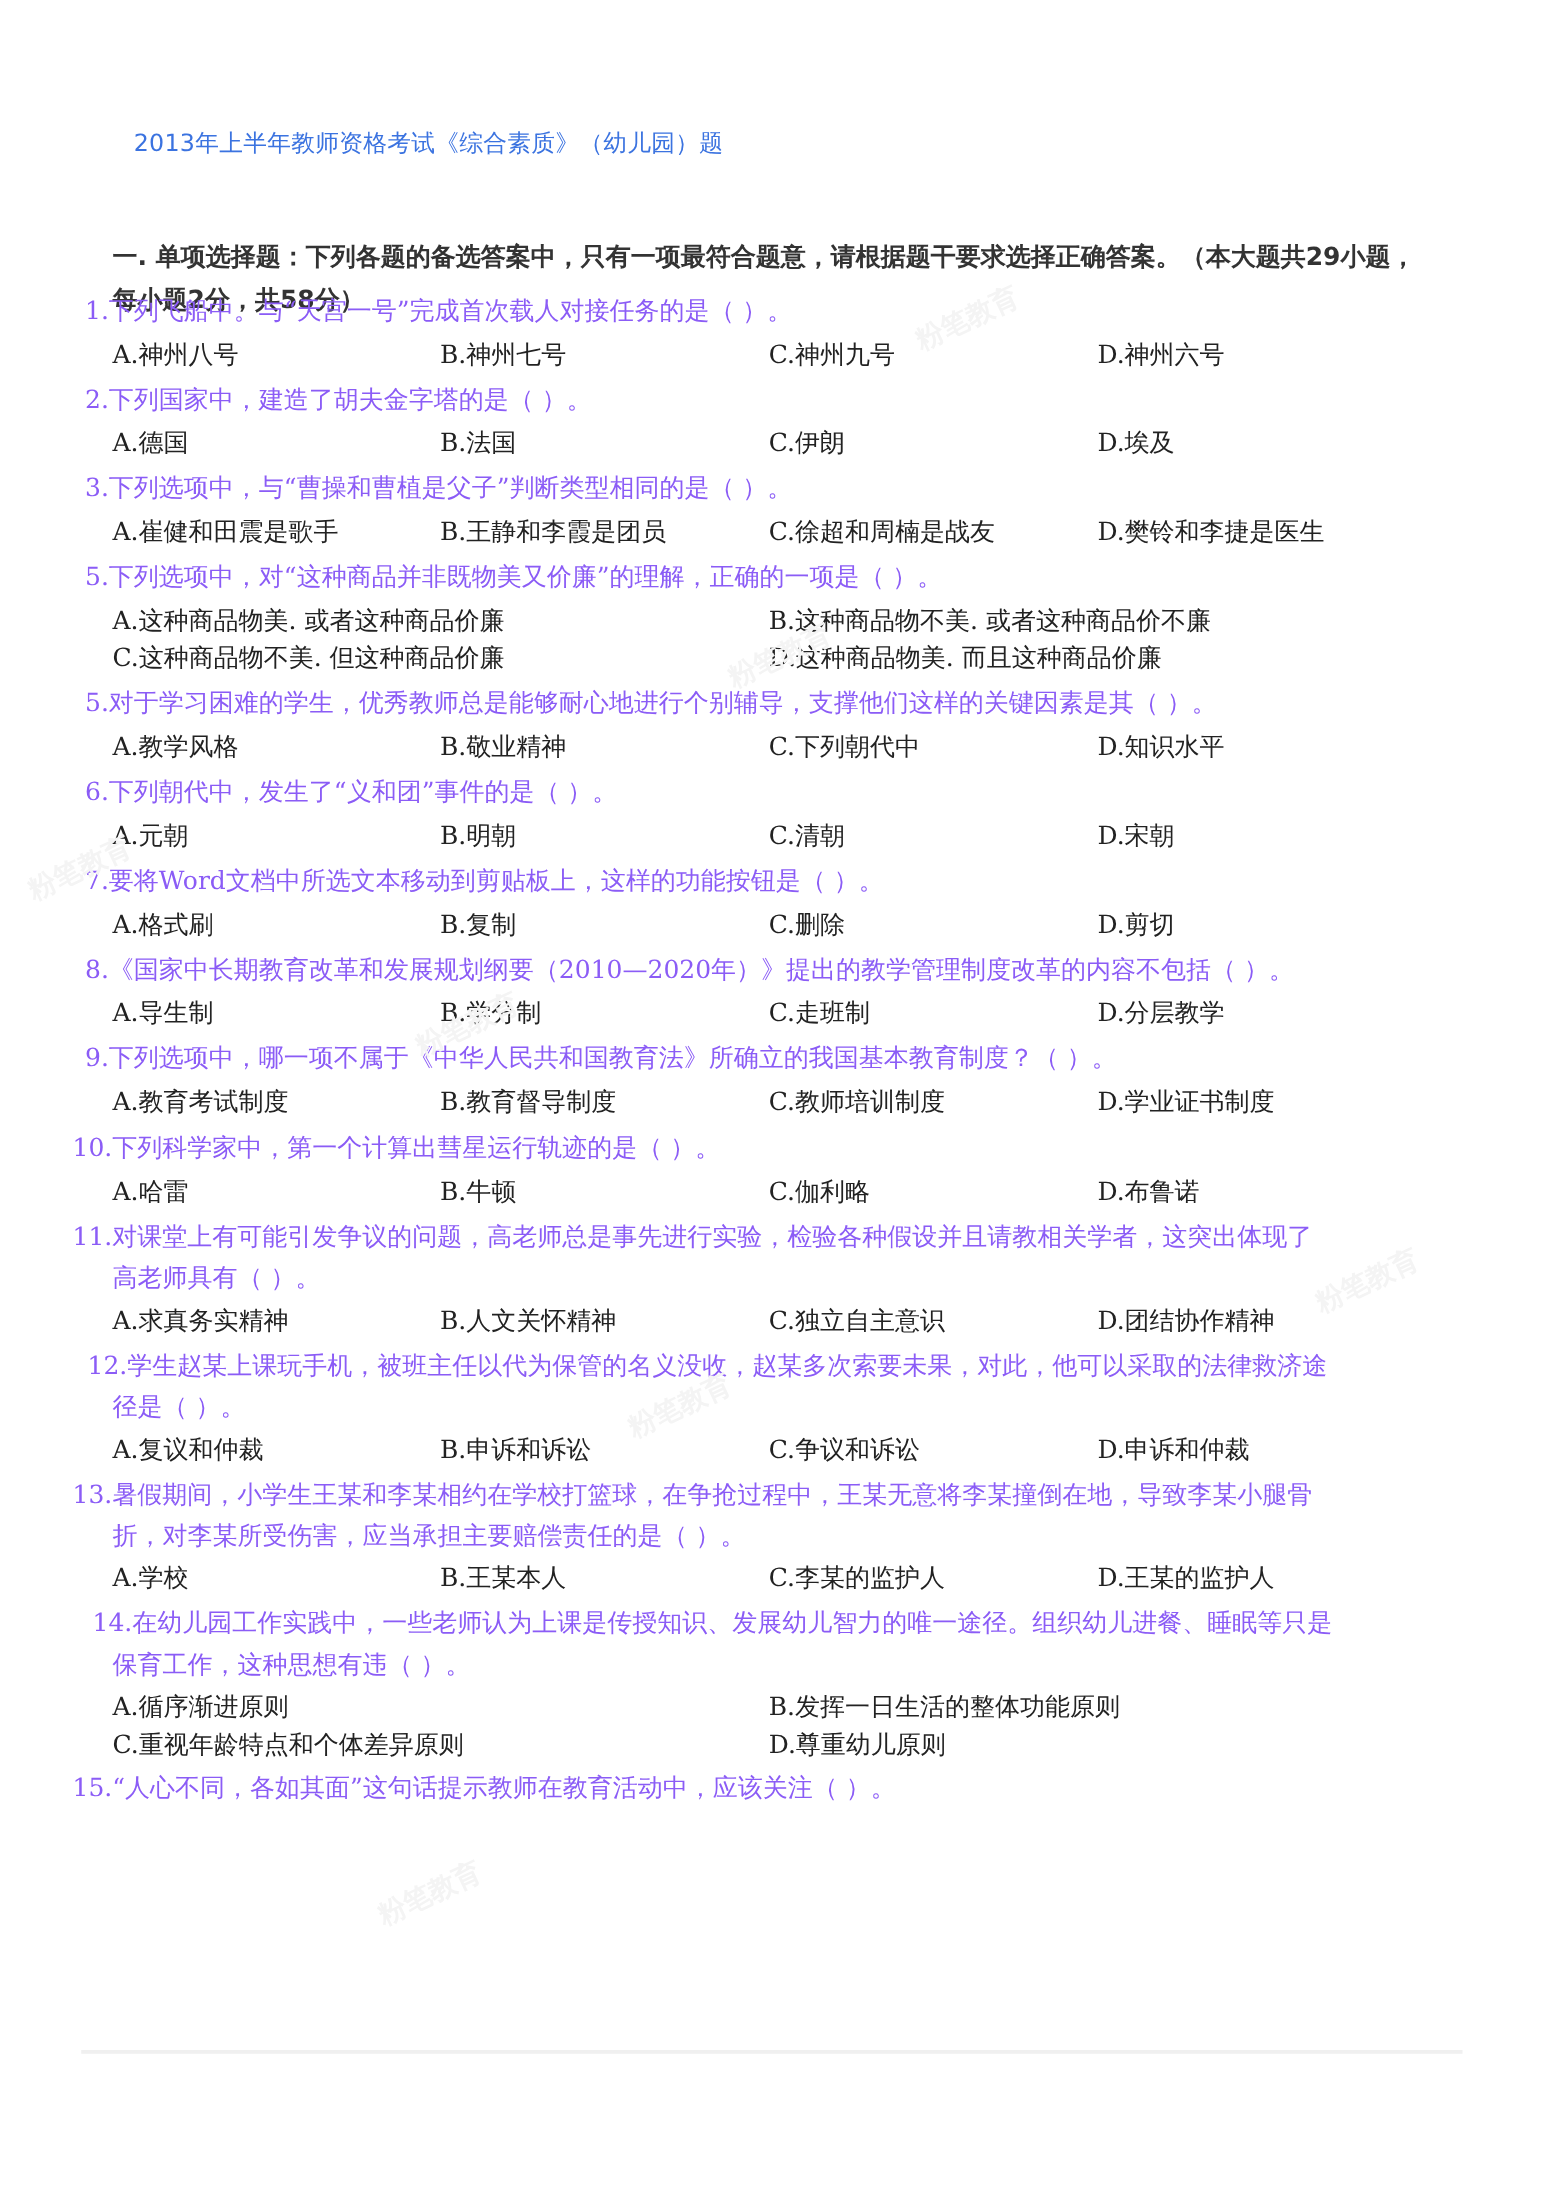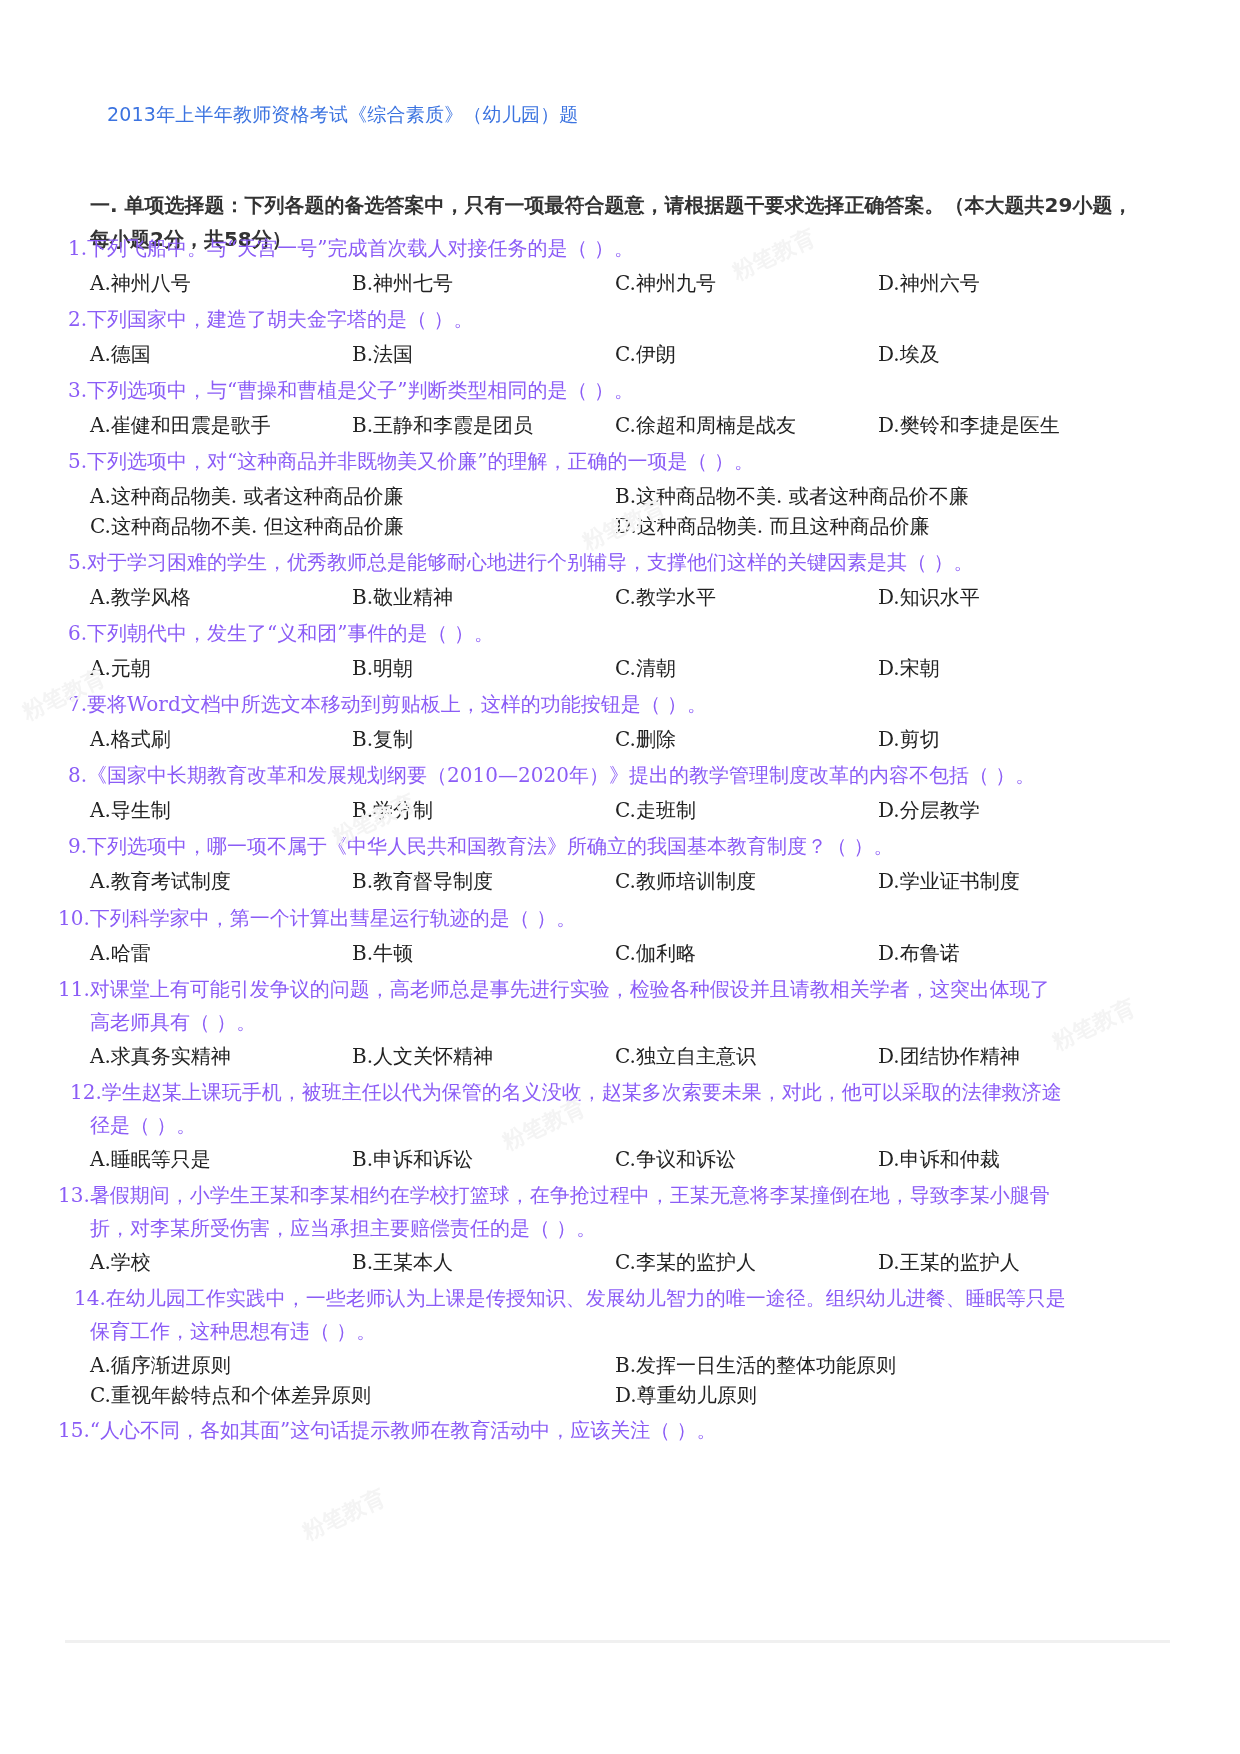--- a/index.html
+++ b/index.html
@@ -64,21 +64,21 @@
 
   <div class="q-stem" style="left:68px; top:445px;">5.下列选项中，对“这种商品并非既物美又价廉”的理解，正确的一项是（ ）。</div>
   <div class="opt" style="left:90px; top:481px;">A.这种商品物美. 或者这种商品价廉</div>
   <div class="opt" style="left:615px; top:481px;">B.这种商品物不美. 或者这种商品价不廉</div>
   <div class="opt" style="left:90px; top:511px;">C.这种商品物不美. 但这种商品价廉</div>
   <div class="opt" style="left:615px; top:511px;">D.这种商品物美. 而且这种商品价廉</div>
 
   <div class="q-stem" style="left:68px; top:546px;">5.对于学习困难的学生，优秀教师总是能够耐心地进行个别辅导，支撑他们这样的关键因素是其（ ）。</div>
   <div class="opt" style="left:90px; top:582px;">A.教学风格</div>
   <div class="opt" style="left:352px; top:582px;">B.敬业精神</div>
-  <div class="opt" style="left:615px; top:582px;">C.教学水平</div>
+  <div class="opt" style="left:615px; top:582px;">C.下列朝代中</div>
   <div class="opt" style="left:878px; top:582px;">D.知识水平</div>
 
   <div class="q-stem" style="left:68px; top:617px;">6.下列朝代中，发生了“义和团”事件的是（ ）。</div>
   <div class="opt" style="left:90px; top:653px;">A.元朝</div>
   <div class="opt" style="left:352px; top:653px;">B.明朝</div>
   <div class="opt" style="left:615px; top:653px;text-align:right;">C.清朝</div>
   <div class="opt" style="left:878px; top:653px;">D.宋朝</div>
 
   <div class="q-stem" style="left:68px; top:688px;">7.要将Word文档中所选文本移动到剪贴板上，这样的功能按钮是（ ）。</div>
   <div class="opt" style="left:90px; top:724px;">A.格式刷</div>
@@ -106,21 +106,21 @@
 
   <div class="q-stem" style="left:58px; top:973px;">11.对课堂上有可能引发争议的问题，高老师总是事先进行实验，检验各种假设并且请教相关学者，这突出体现了</div>
   <div class="q-stem" style="left:90px; top:1006px;">高老师具有（ ）。</div>
   <div class="opt" style="left:90px; top:1041px;">A.求真务实精神</div>
   <div class="opt" style="left:352px; top:1041px;">B.人文关怀精神</div>
   <div class="opt" style="left:615px; top:1041px;">C.独立自主意识</div>
   <div class="opt" style="left:878px; top:1041px;">D.团结协作精神</div>
 
   <div class="q-stem" style="left:58px; top:1076px;margin-left:12px;">12.学生赵某上课玩手机，被班主任以代为保管的名义没收，赵某多次索要未果，对此，他可以采取的法律救济途</div>
   <div class="q-stem" style="left:90px; top:1109px;">径是（ ）。</div>
-  <div class="opt" style="left:90px; top:1144px;">A.睡眠等只是</div>
+  <div class="opt" style="left:90px; top:1144px;">A.复议和仲裁</div>
   <div class="opt" style="left:352px; top:1144px;">B.申诉和诉讼</div>
   <div class="opt" style="left:615px; top:1144px;">C.争议和诉讼</div>
   <div class="opt" style="left:878px; top:1144px;">D.申诉和仲裁</div>
 
   <div class="q-stem" style="left:58px; top:1179px;">13.暑假期间，小学生王某和李某相约在学校打篮球，在争抢过程中，王某无意将李某撞倒在地，导致李某小腿骨</div>
   <div class="q-stem" style="left:90px; top:1212px;">折，对李某所受伤害，应当承担主要赔偿责任的是（ ）。</div>
   <div class="opt" style="left:90px; top:1247px;">A.学校</div>
   <div class="opt" style="left:352px; top:1247px;">B.王某本人</div>
   <div class="opt" style="left:615px; top:1247px;">C.李某的监护人</div>
   <div class="opt" style="left:878px; top:1247px;">D.王某的监护人</div>

